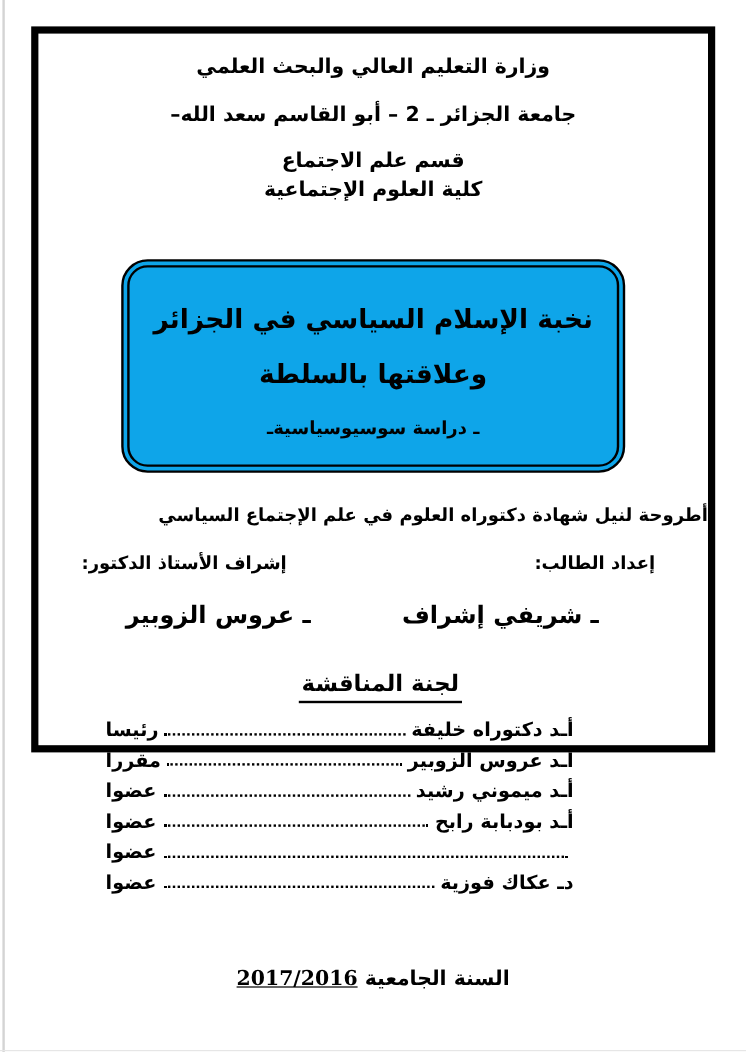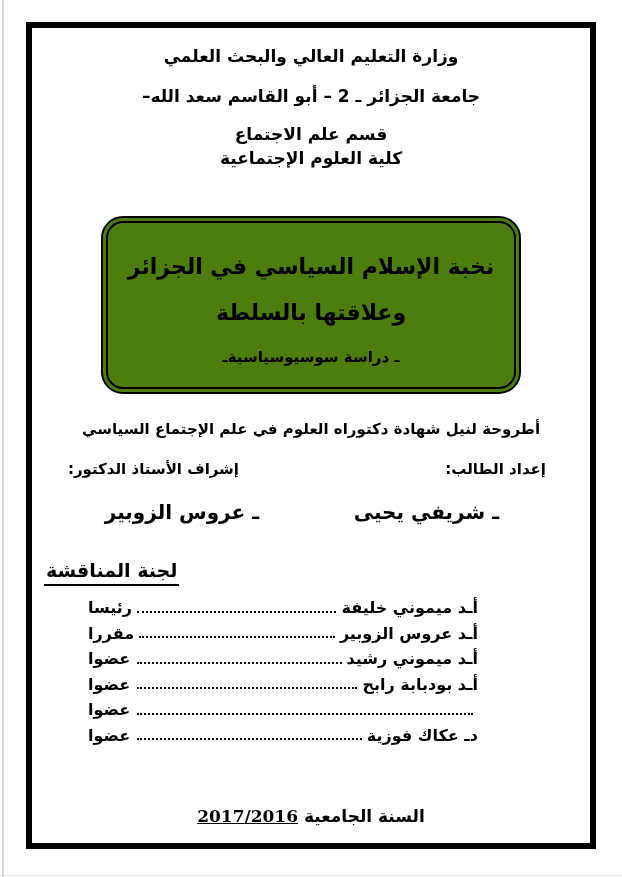--- a/index.html
+++ b/index.html
@@ -17,70 +17,70 @@
     position: absolute; left: 2px; top: 0; bottom: 0; width: 2px;
     background: #d4d4d4;
   }
   .scan-edge-bottom {
     position: absolute; left: 0; right: 0; bottom: 1px; height: 1px;
     background: #e6e6e6;
   }
   .frame {
     position: absolute;
     left: 26px; top: 22px;
-    width: 570px; height: 827px;
+    width: 570px; height: 605px;
     border: 6px solid #000;
     background: #fff;
   }
   
   .doc-header { margin-top: 16px; text-align: center; }
   .h-line { font-size: 17px; line-height: 24px; }
   .h-line.ministry   { margin-bottom: 16px; }
   .h-line.university { margin-bottom: 14px; }
   .h-line.faculty    { margin-bottom: 4px; }
   
   .title-box-outer {
     width: 420px;
     margin: 46px auto 0;
     border: 2.5px solid #000;
     border-radius: 22px;
     padding: 3px;
-    background: #4d7c0f;
+    background: #0ea5e9;
   }
   .title-box-inner {
     border: 2px solid #000;
     border-radius: 17px;
     text-align: center;
     padding: 24px 8px 18px;
   }
   .title-line { font-size: 22px; line-height: 40px; white-space: nowrap; }
   .title-line.second { margin-top: 6px; }
   .title-sub { font-size: 15px; line-height: 24px; margin-top: 12px; }
   
   .thesis-statement {
     margin-top: 24px;
-    text-align: center;
+    text-align: right;
     font-size: 15px;
     line-height: 22px;
   }
   
   .people {
     position: relative;
     height: 76px;
     margin-top: 16px;
     font-size: 15px;
   }
   .people .person-name { font-size: 20px; }
   .author-label     { position: absolute; top: 4px;  right: 44px;  white-space: nowrap; }
   .author-name      { position: absolute; top: 44px; right: 91px;  white-space: nowrap; }
   .supervisor-label { position: absolute; top: 4px;  right: 351px; white-space: nowrap; }
   .supervisor-name  { position: absolute; top: 44px; right: 331px; white-space: nowrap; }
   
   .committee { margin-top: 26px; }
-  .committee-heading { text-align: left; font-size: 19px; line-height: 24px; padding-left: 12px; }
+  .committee-heading { text-align: center; font-size: 19px; line-height: 24px; padding-left: 12px; }
   .committee-heading span {
     display: inline-block;
     border-bottom: 2px solid #000;
     padding: 0 2px 2px;
   }
   .committee-rows { margin-top: 9px; padding: 0 68px 0 0; }
   .crow {
     display: flex;
     align-items: center;
     height: 25.5px;
@@ -125,32 +125,32 @@
       <div class="title-line first">نخبة الإسلام السياسي في الجزائر</div>
       <div class="title-line second">وعلاقتها بالسلطة</div>
       <div class="title-sub">ـ دراسة سوسيوسياسيةـ</div>
     </div>
   </div>
 
   <div class="thesis-statement">أطروحة لنيل شهادة دكتوراه العلوم في علم الإجتماع السياسي</div>
 
   <section class="people">
     <div class="author-label person-label">إعداد الطالب:</div>
-    <div class="author-name person-name">ـ شريفي يحيى</div>
+    <div class="author-name person-name">ـ شريفي إشراف</div>
     <div class="supervisor-label person-label">إشراف الأستاذ الدكتور:</div>
     <div class="supervisor-name person-name">ـ عروس الزوبير</div>
   </section>
 
   <section class="committee">
     <div class="committee-heading">
       <span>لجنة المناقشة</span>
     </div>
     <div class="committee-rows">
       <div class="crow">
-        <span class="cname">أـد ميموني خليفة</span>
+        <span class="cname">أـد دكتوراه خليفة</span>
         <span class="dots"></span>
         <span class="crole">رئيسا</span>
       </div>
       <div class="crow">
         <span class="cname">أـد عروس الزوبير</span>
         <span class="dots"></span>
         <span class="crole">مقررا</span>
       </div>
       <div class="crow">
         <span class="cname">أـد ميموني رشيد</span>

